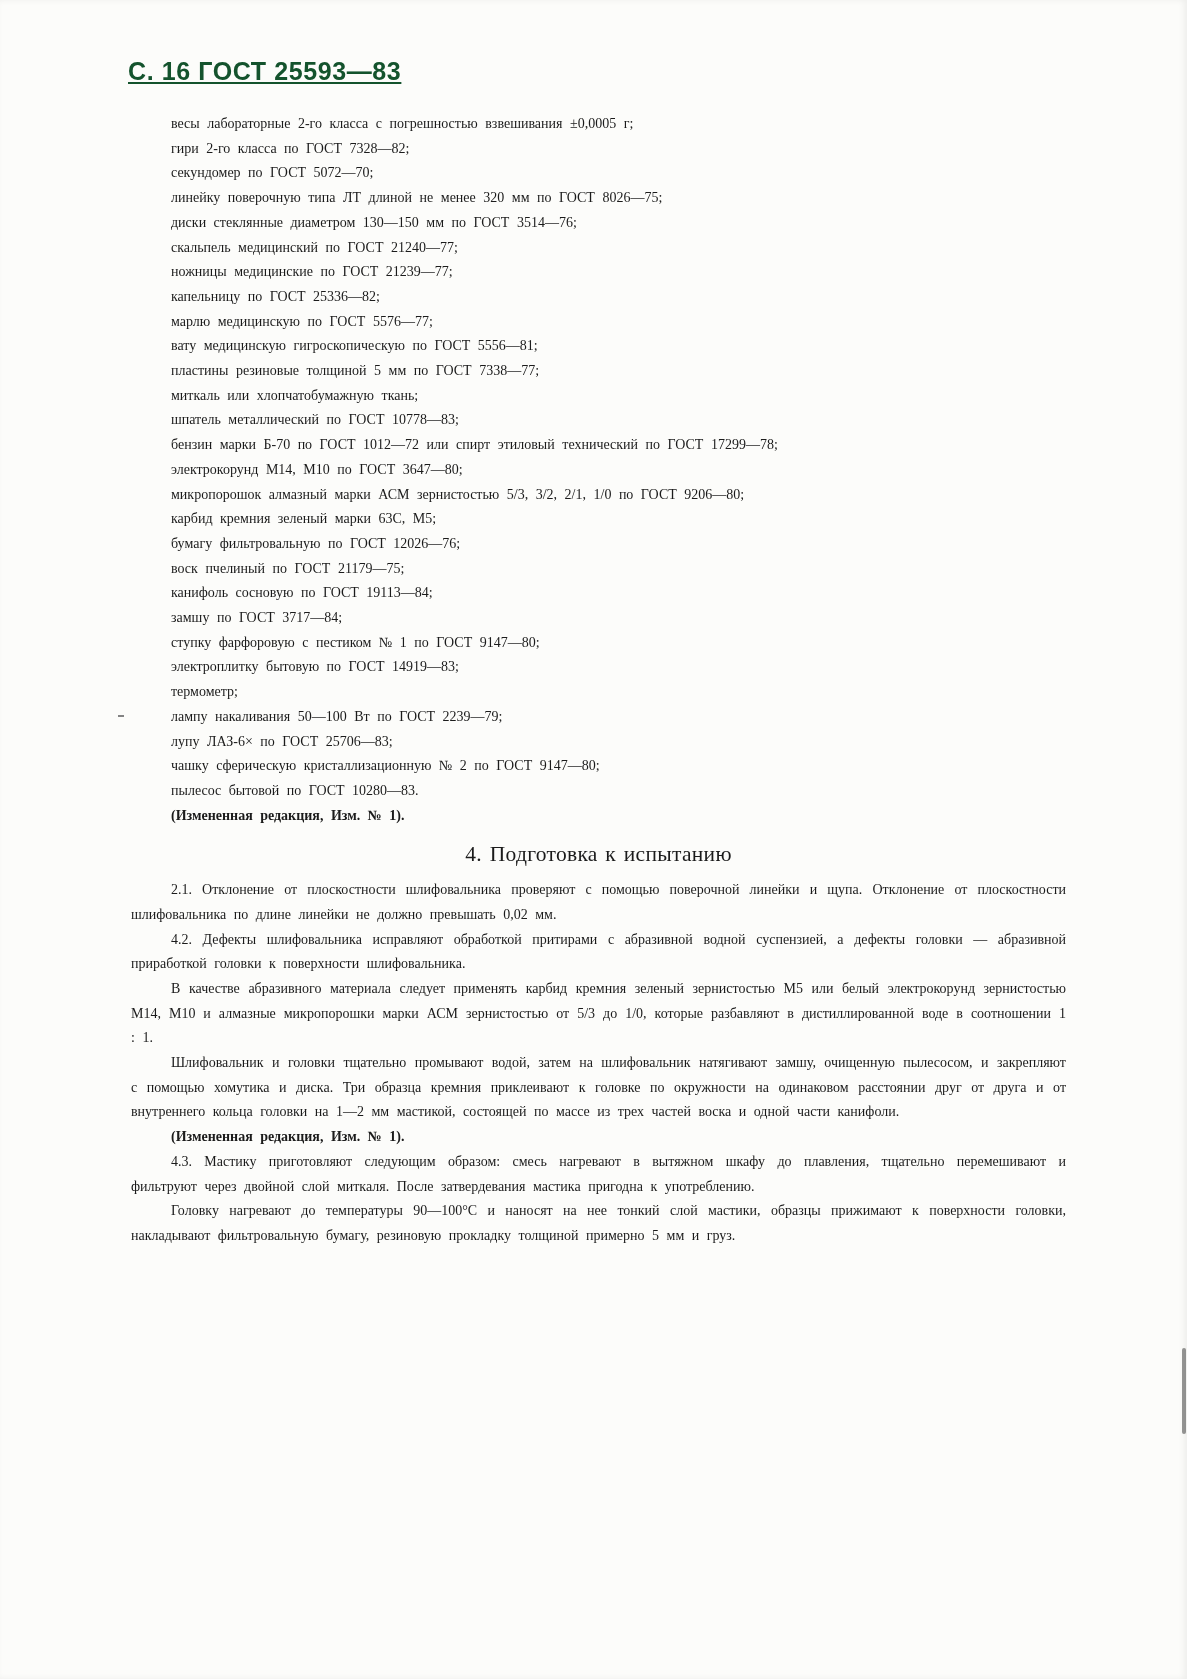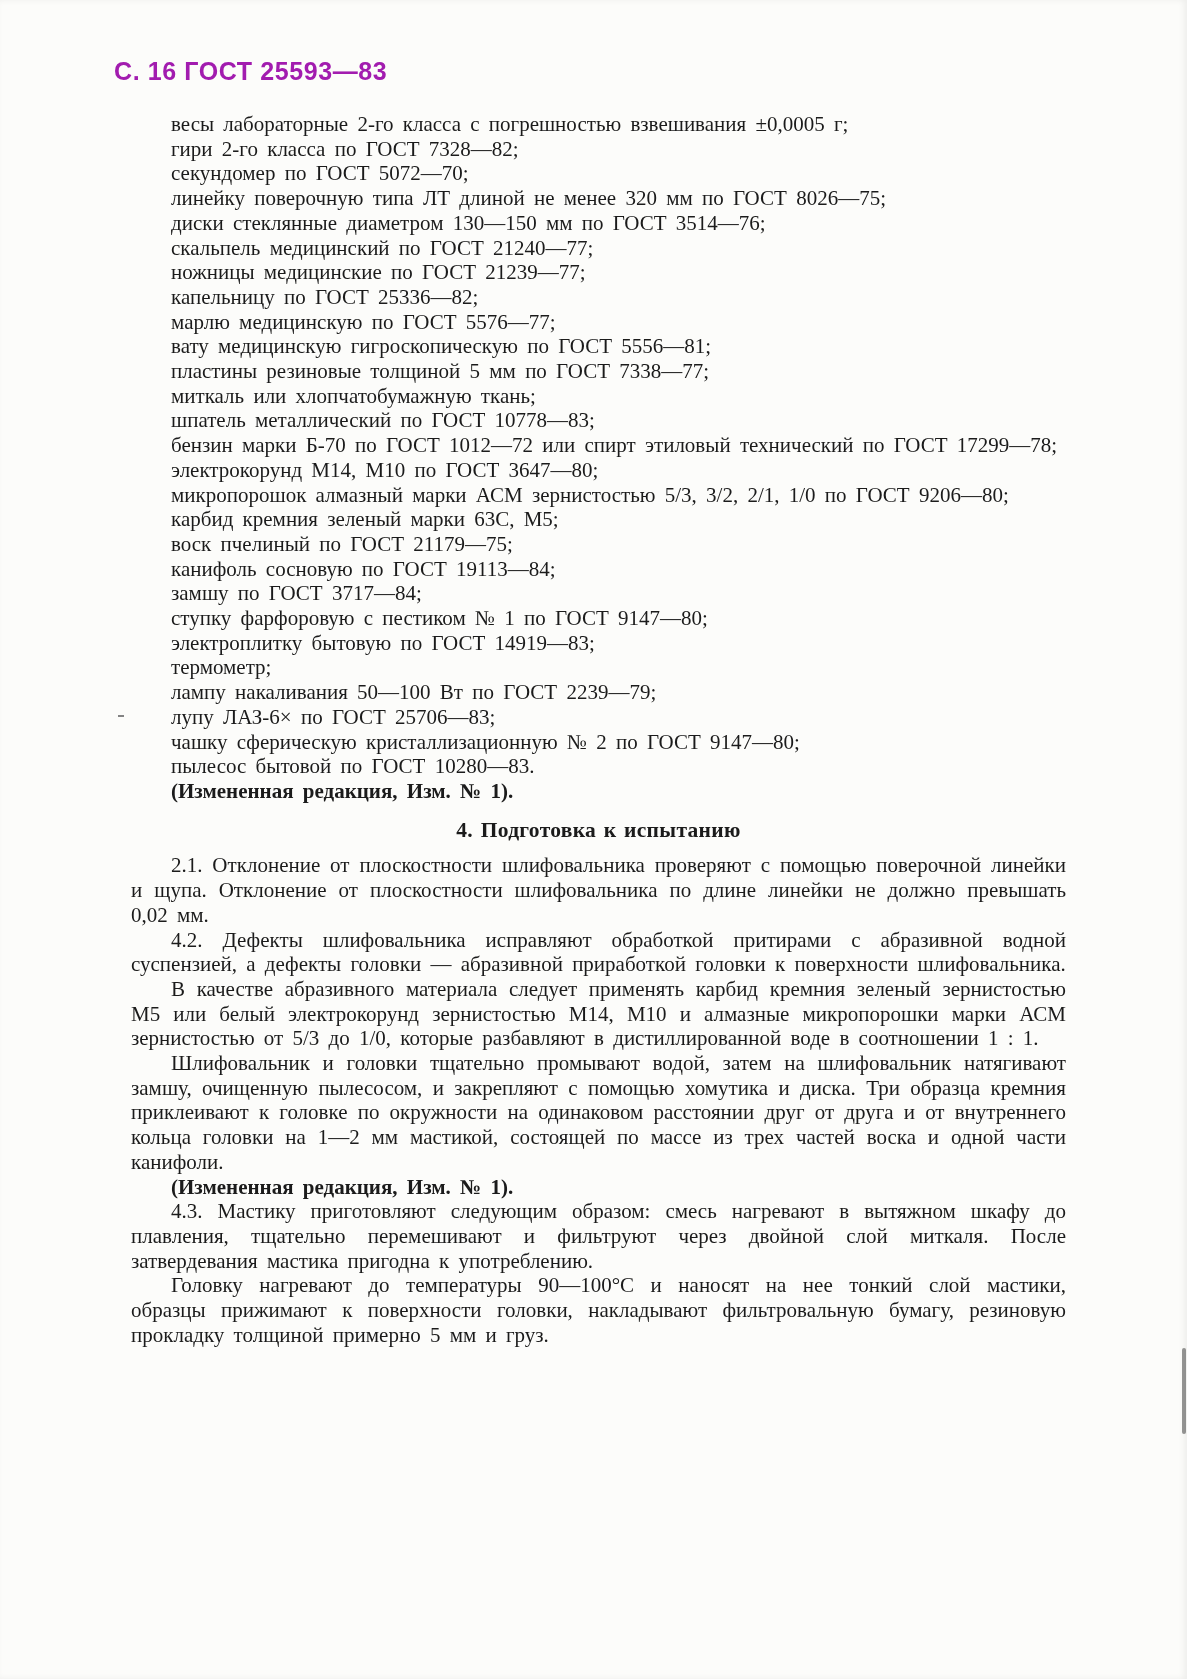--- a/index.html
+++ b/index.html
@@ -11,43 +11,44 @@
   .page {
     position: relative;
     width: 1187px; height: 1679px;
     background: #fcfcfa;
     color: #1b1b1b;
     overflow: hidden;
     box-shadow: inset -3px 0 6px rgba(0,0,0,0.06);
   }
   .page-header {
     position: absolute;
-    top: 57px; left: 114px;
+    top: 57px; left: 128px;
     font-family: "Liberation Sans", sans-serif;
     font-weight: 700;
     font-size: 25px;
     letter-spacing: 0.6px;
-    color: #a21caf;
+    color: #14532d;
+    text-decoration: underline;
   }
   .content {
     position: absolute;
     top: 112px; left: 131px;
     width: 935px;
   }
   .content p {
     margin: 0;
-    font-size: 21px;
+    font-size: 14px;
     line-height: 24.7px;
     text-indent: 40px;
     text-align: justify;
     word-spacing: 4px;
   }
   .bold-note { font-weight: 700; }
   .section-heading {
-    font-weight: 700;
+    font-weight: 400;
     text-align: center !important;
     text-indent: 0 !important;
     font-size: 21.5px !important;
     margin-top: 14px !important;
     margin-bottom: 11px !important;
     letter-spacing: 0.3px;
     word-spacing: 2px !important;
   }
   
   .scan-mark-right {
@@ -84,20 +85,21 @@
       <p>капельницу по ГОСТ 25336—82;</p>
       <p>марлю медицинскую по ГОСТ 5576—77;</p>
       <p>вату медицинскую гигроскопическую по ГОСТ 5556—81;</p>
       <p>пластины резиновые толщиной 5 мм по ГОСТ 7338—77;</p>
       <p>миткаль или хлопчатобумажную ткань;</p>
       <p>шпатель металлический по ГОСТ 10778—83;</p>
       <p>бензин марки Б-70 по ГОСТ 1012—72 или спирт этиловый технический по ГОСТ 17299—78;</p>
       <p>электрокорунд М14, М10 по ГОСТ 3647—80;</p>
       <p>микропорошок алмазный марки АСМ зернистостью 5/3, 3/2, 2/1, 1/0 по ГОСТ 9206—80;</p>
       <p>карбид кремния зеленый марки 63С, М5;</p>
+      <p>бумагу фильтровальную по ГОСТ 12026—76;</p>
       <p>воск пчелиный по ГОСТ 21179—75;</p>
       <p>канифоль сосновую по ГОСТ 19113—84;</p>
       <p>замшу по ГОСТ 3717—84;</p>
       <p>ступку фарфоровую с пестиком № 1 по ГОСТ 9147—80;</p>
       <p>электроплитку бытовую по ГОСТ 14919—83;</p>
       <p>термометр;</p>
       <p>лампу накаливания 50—100 Вт по ГОСТ 2239—79;</p>
       <p>лупу ЛАЗ-6× по ГОСТ 25706—83;</p>
       <p>чашку сферическую кристаллизационную № 2 по ГОСТ 9147—80;</p>
       <p>пылесос бытовой по ГОСТ 10280—83.</p>

